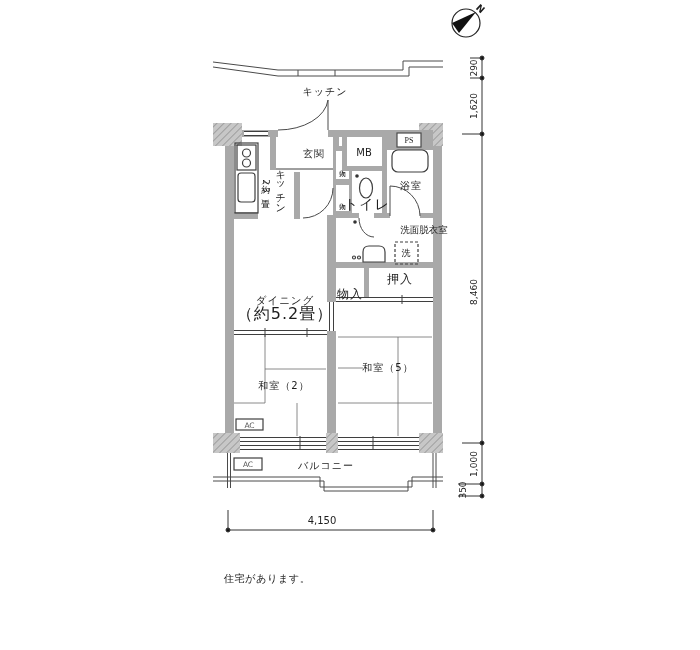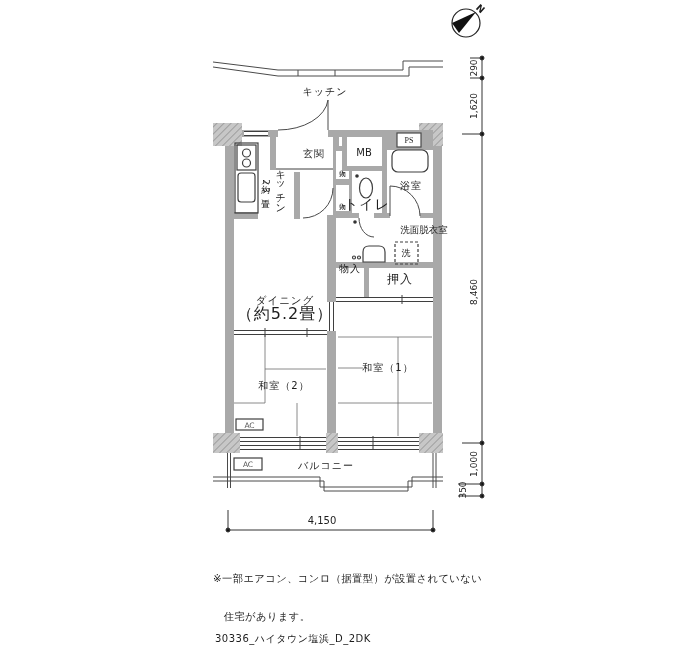--- a/index.html
+++ b/index.html
@@ -211,40 +211,38 @@
 <div class="lbl" style="left:367px;top:205px;font-size:14px;">トイレ</div>
 <div class="lbl" style="left:411px;top:186px;">浴室</div>
 <div class="lbl" style="left:400px;top:230px;font-size:9.5px;letter-spacing:0;margin-left:24px;">洗面脱衣室</div>
 <div class="lbl" style="left:406.5px;top:253px;font-size:9px;">洗</div>
 
 <div class="lbl two-line" style="left:285px;top:287px;margin-top:20px;">
   <div>ダイニング</div>
   <div style="font-size:16px;">（約5.2畳）</div>
 </div>
 
-<div class="lbl" style="left:350px;top:269px;font-size:10px;font-family:Liberation Mono, monospace;">物入</div>
+<div class="lbl" style="left:350px;top:294px;font-size:12px;font-family:Liberation Mono, monospace;">物入</div>
 <div class="lbl" style="left:400px;top:279px;font-size:12px;">押入</div>
 
-<div class="lbl" style="left:388px;top:368px;">和室（1）</div>
+<div class="lbl" style="left:388px;top:368px;">和室（5）</div>
 <div class="lbl" style="left:284px;top:386px;">和室（2）</div>
 
 <div class="lbl tiny" style="left:249.5px;top:424.5px;font-size:7.5px;color:#555;">AC</div>
 <div class="lbl tiny" style="left:248px;top:464px;font-size:7.5px;color:#555;">AC</div>
 <div class="lbl" style="left:326px;top:466px;">バルコニー</div>
 
 <div class="lbl dim rot" style="left:474px;top:68px;">290</div>
 <div class="lbl dim rot" style="left:474px;top:106px;">1,620</div>
 <div class="lbl dim rot" style="left:474px;top:292px;">8,460</div>
 <div class="lbl dim rot" style="left:474px;top:464px;">1,000</div>
 <div class="lbl dim rot" style="left:463px;top:490px;">350</div>
 <div class="lbl dim" style="left:322px;top:520px;font-size:10px;">4,150</div>
 
 <div id="notes">
-  <div class="note-line">※一部エアコン、コンロ（据置型）が設置されていない</div>
   <div class="note-line">　住宅があります。</div>
   
   
   
 </div>
 
-<div id="footer-code">30336_ハイタウン塩浜_D_2DK</div>
 
 </div>
 
 </body></html>

